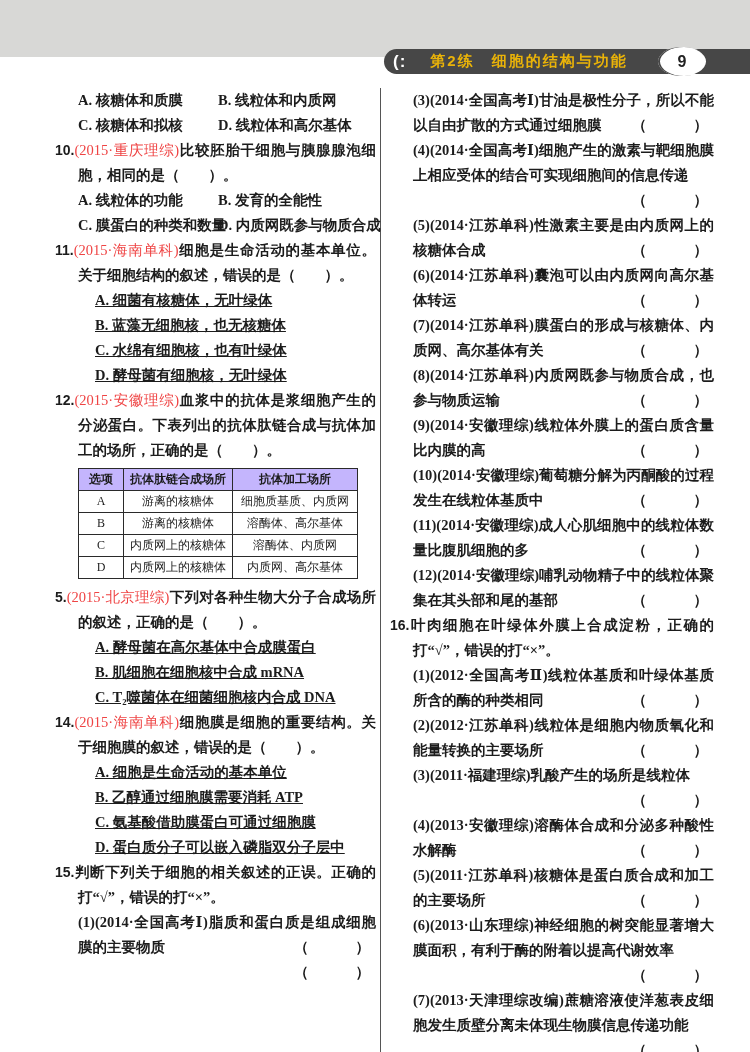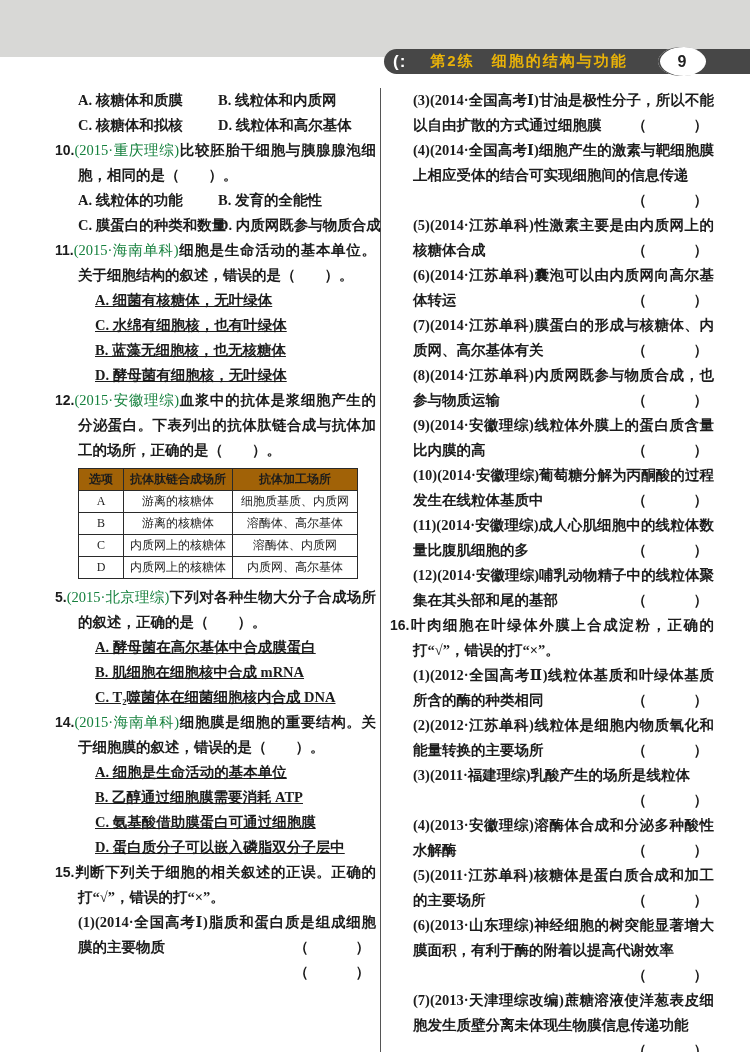--- a/index.html
+++ b/index.html
@@ -25,34 +25,34 @@
     box-shadow:2px 0 0 0 #474747 inset;
   }
   .content{
     position:absolute;left:0;top:88px;width:750px;
     display:flex;
   }
   .col{font-size:14.5px;line-height:25px;text-align:justify;font-weight:600;}
   .col-left{width:321px;padding-left:55px;border-right:1.5px solid #555;padding-right:4px;padding-bottom:30px;}
   .col-right{width:325px;padding-left:9px;padding-right:36px;}
   .qno{font-family:"Liberation Sans","DejaVu Sans",sans-serif;font-weight:700;font-size:14px;}
-  .src{font-weight:400;color:#15803d;}
+  .src{font-weight:400;color:#ef4444;}
   .stem{padding-left:23px;text-indent:-23px;}
   .opts2{display:grid;grid-template-columns:47% 53%;margin-left:23px;}
   .opts2 div{white-space:nowrap;}
   .opts1{margin-left:40px;text-decoration:underline;}
   .jitem{margin-left:23px;}
   .jitem::after{content:"";display:block;clear:both;}
   .slot{float:right;font-weight:600;letter-spacing:6px;}
   table.qtable{
     border-collapse:collapse;margin:5px 0 6px 23px;width:280px;
     font-size:12px;line-height:15px;text-align:center;font-weight:600;
   }
   table.qtable th,table.qtable td{border:1px solid #2a2a2a;padding:3px 2px;}
-  table.qtable th{background:#a16207;font-weight:700;}
+  table.qtable th{background:#c4b5fd;font-weight:700;}
   table.qtable td{font-weight:500;}
   table.qtable .c0{width:40px;}
   table.qtable .c1{width:104px;}
 </style>
 </head>
 <body>
 
 <div class="canvas">
   <div class="top-band"></div>
 
@@ -89,22 +89,22 @@
           </div>
       </div>
 
       <div>
         <div class="stem">
           <span class="qno">11.</span><span class="src">(2015·海南单科)</span><span>细胞是生命活动的基本单位。关于细胞结构的叙述，错误的是（　　）。</span>
         </div>
         <div class="opts1">
 
         <div>A. 细菌有核糖体，无叶绿体</div>
+            <div>B. 蓝藻无细胞核，也无核糖体</div>
             <div>C. 水绵有细胞核，也有叶绿体</div>
-            <div>B. 蓝藻无细胞核，也无核糖体</div>
             <div>D. 酵母菌有细胞核，无叶绿体</div>
           </div>
       </div>
 
       <div>
         <div class="stem">
           <span class="qno">12.</span><span class="src">(2015·安徽理综)</span><span>血浆中的抗体是浆细胞产生的分泌蛋白。下表列出的抗体肽链合成与抗体加工的场所，正确的是（　　）。</span>
         </div>
         <table class="qtable">
           <thead>

